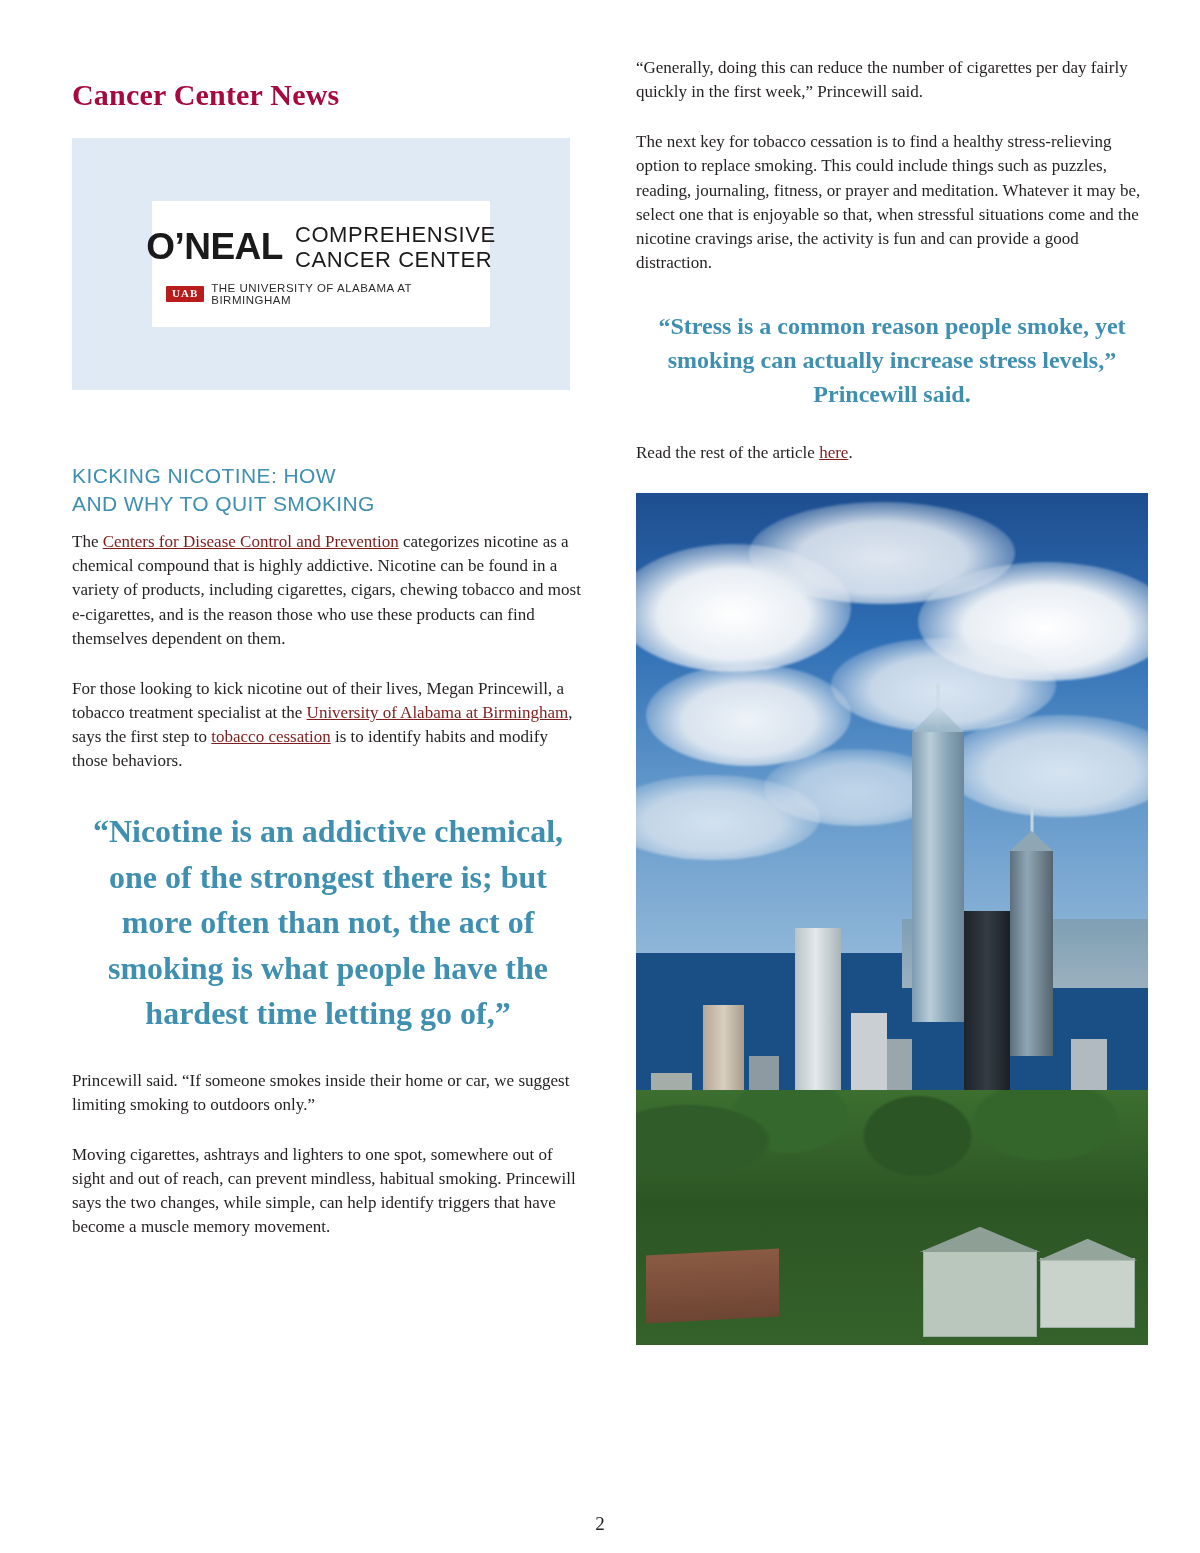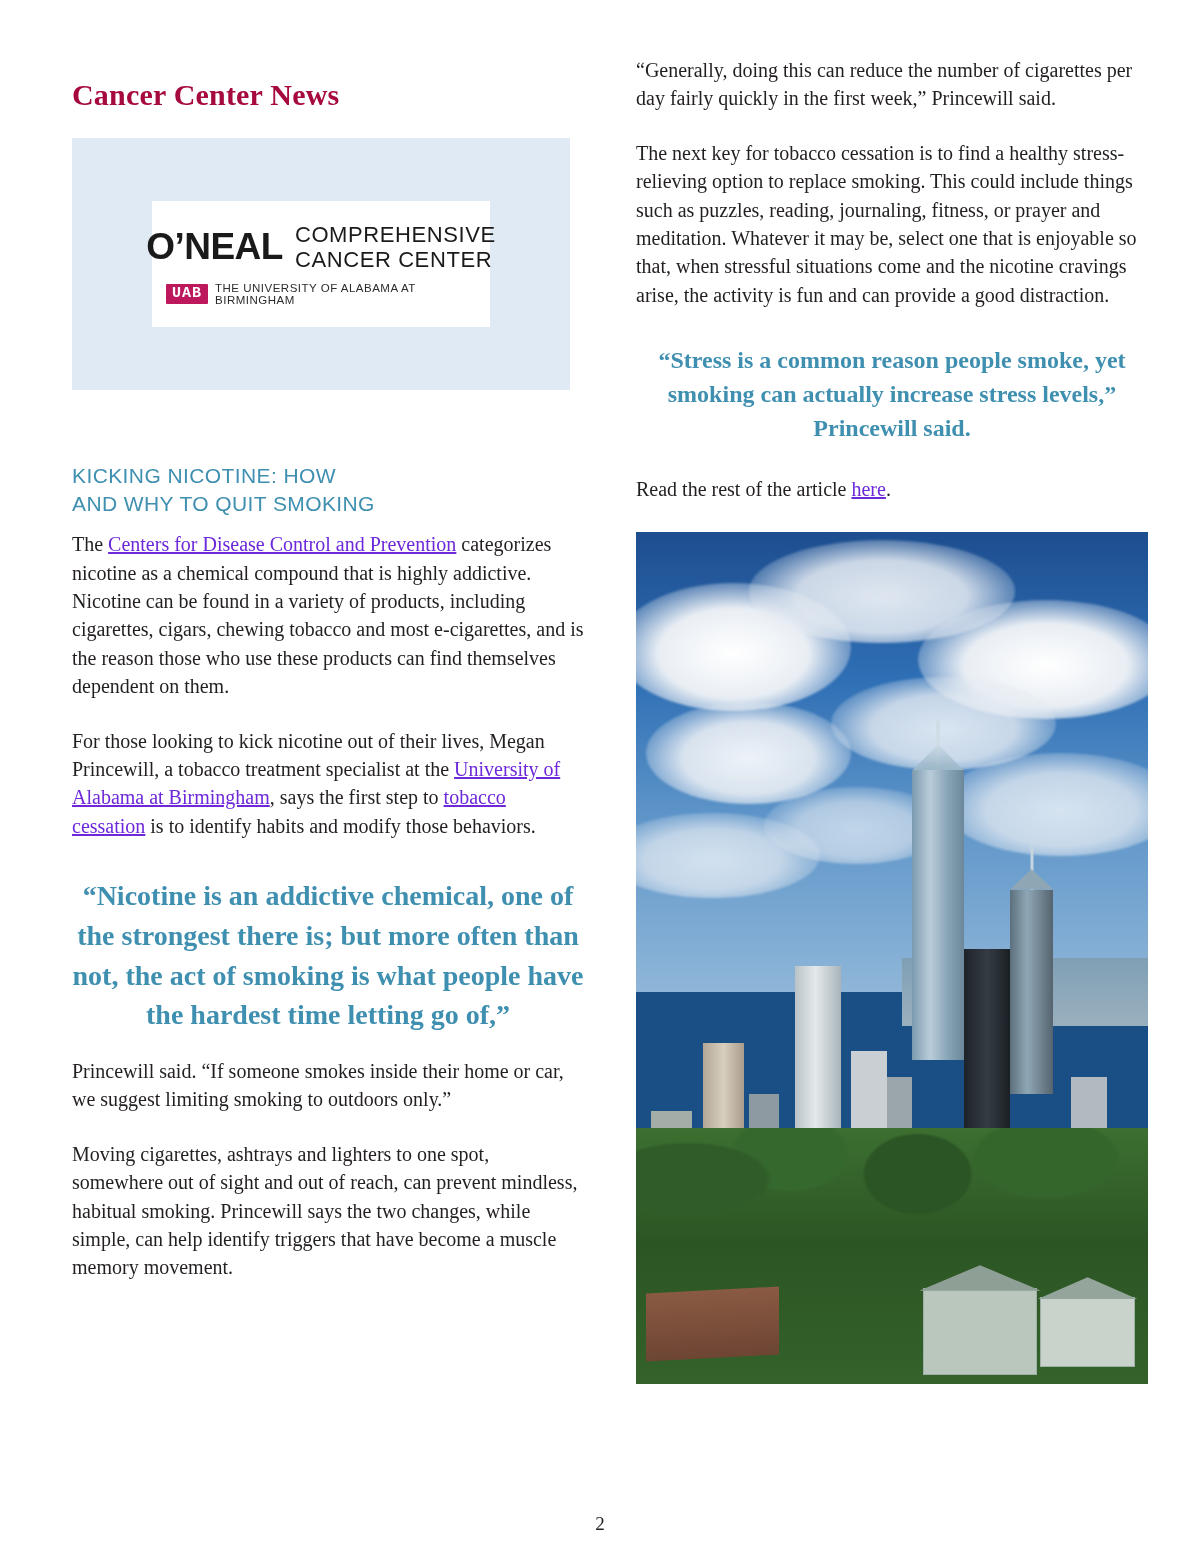--- a/index.html
+++ b/index.html
@@ -86,25 +86,25 @@
     line-height: 1.12;
     padding-top: 2px;
   }
   .logo-row2 {
     display: flex;
     align-items: center;
     gap: 7px;
     margin-top: 4px;
   }
   .uab-mark {
-    background: #be185d;
+    background: #b91c1c;
     color: #ffffff;
-    font-family: Liberation Mono, monospace;
+    font-family: Liberation Serif, serif;
     font-weight: bold;
-    font-size: 15px;
+    font-size: 11px;
     letter-spacing: 1px;
     padding: 2px 6px 3px 6px;
     line-height: 1;
     border-radius: 1px;
   }
   .uab-text {
     font-family: "Liberation Sans", sans-serif;
     font-size: 11.5px;
     letter-spacing: 0.5px;
     color: #2b2b2b;
@@ -116,41 +116,41 @@
     color: #3f8fb0;
     font-family: "Liberation Sans", sans-serif;
     font-size: 21px;
     letter-spacing: 0.4px;
     line-height: 1.35;
   }
   .section-head span { display: block; }
 
   
   p.body {
-    font-size: 20px;
+    font-size: 17px;
     line-height: 1.42;
     margin: 12px 0 0 0;
     color: #231f20;
   }
   p.body + p.body { margin-top: 26px; }
   .col-right p.body:first-child { margin-top: 0; }
 
   a.link {
-    color: #6d28d9;
+    color: #7f1d1d;
   }
 
   
   .pullquote {
     color: #3f8fb0;
     font-family: "Liberation Serif", serif;
     font-weight: bold;
-    font-size: 28px;
+    font-size: 32px;
     line-height: 1.42;
     text-align: center;
-    margin: 36px 0 22px 0;
+    margin: 36px 0 32px 0;
   }
   .pullquote.right {
     margin: 34px 0 30px 0;
     font-size: 24px;
   }
 
   
   .photo {
     margin-top: 28px;
     width: 512px;

